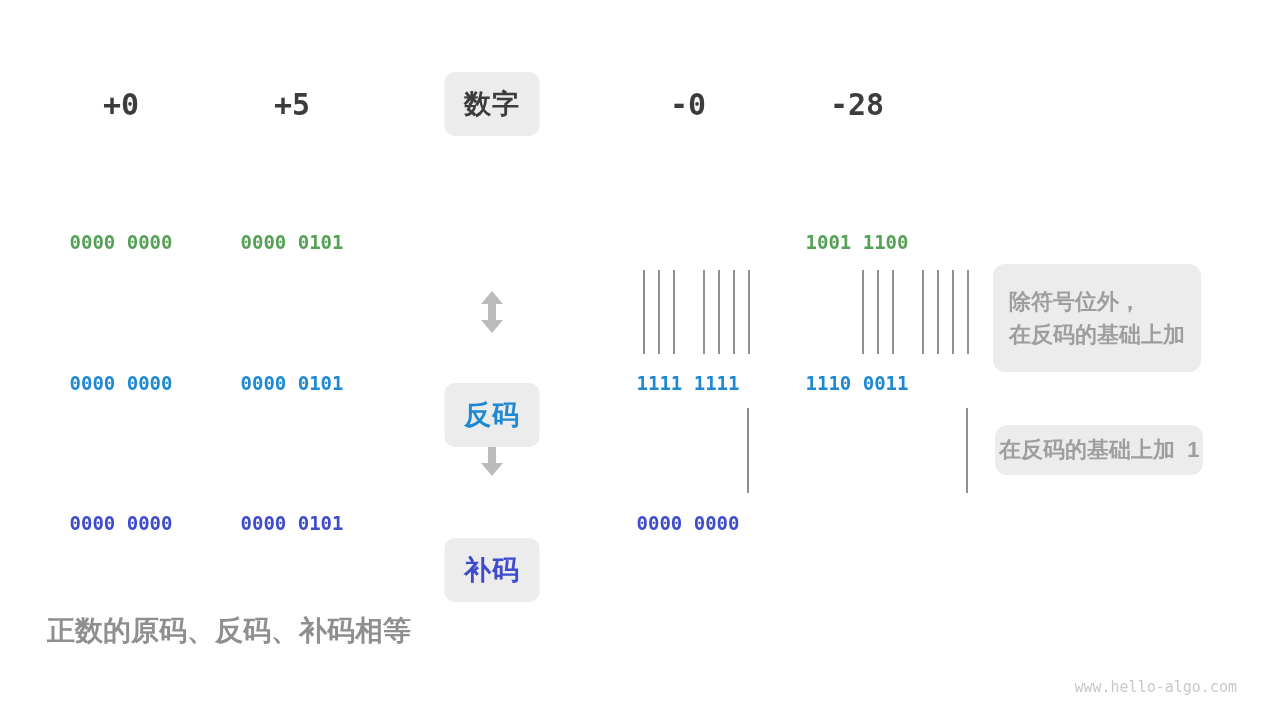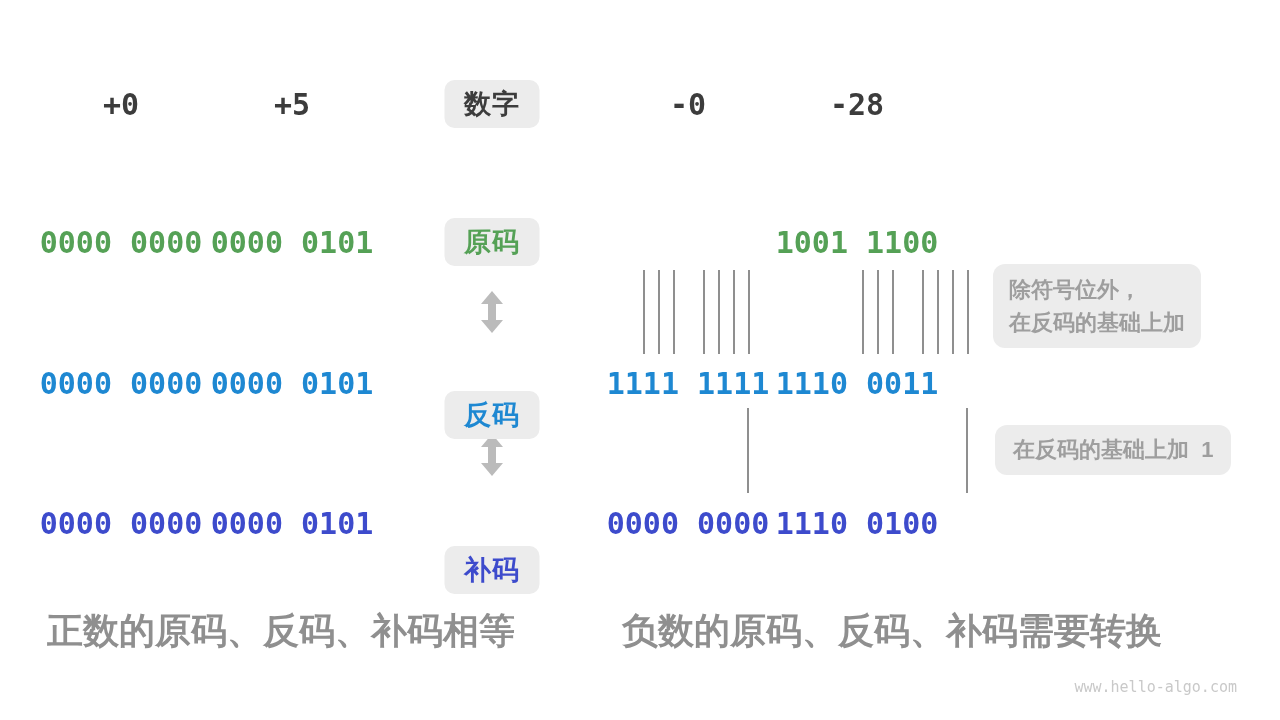--- a/index.html
+++ b/index.html
@@ -14,31 +14,31 @@
   }
   .mono{font-family:"DejaVu Sans Mono",monospace;font-weight:700;}
   
   .hdr-num{
     position:absolute;top:104px;transform:translate(-50%,-50%);
     font-size:30px;color:var(--dark);white-space:nowrap;
   }
   
   .bin{
     position:absolute;transform:translate(-50%,-50%);
-    font-size:30px;white-space:pre;letter-spacing:0;
+    font-size:19px;white-space:pre;letter-spacing:0;
   }
   .row-r1{top:242px;color:var(--green);}
   .row-r2{top:383px;color:var(--azure);}
   .row-r3{top:523px;color:var(--indigo);}
   .c1{left:121px;} .c2{left:292px;} .c4{left:688px;} .c5{left:857px;}
   
   .label-box{
     position:absolute;left:492px;transform:translate(-50%,-50%);
     background:var(--boxbg);border-radius:10px;
-    width:95px;height:48px;display:flex;align-items:center;justify-content:center;
+    width:95px;height:64px;display:flex;align-items:center;justify-content:center;
     font-size:27px;font-weight:700;letter-spacing:1px;white-space:nowrap;
   }
   .lb-num{top:104px;color:var(--dark);}
   .lb-r1{top:242px;color:var(--green);}
   .lb-r2{top:383px;color:var(--azure);margin-top:32px;}
   .lb-r3{top:523px;color:var(--indigo);margin-top:47px;}
   
   .arrow{position:absolute;left:492px;transform:translate(-50%,-50%);width:22px;height:42px;}
   .arrow-1{top:312px;} .arrow-2{top:455px;}
   
@@ -47,28 +47,28 @@
   .tick{position:absolute;top:0;bottom:0;width:1.5px;background:var(--tick);}
   .t1{left:-45px;} .t2{left:-30px;} .t3{left:-15px;}
   .t4{left:15px;}  .t5{left:30px;}  .t6{left:45px;} .t7{left:60px;}
   
   .add-line{position:absolute;top:408px;height:85px;width:1.5px;background:var(--tick);}
   .al-c4{left:747px;} .al-c5{left:966px;}
   
   .note{
     position:absolute;background:var(--boxbg);border-radius:12px;
     color:var(--note);font-weight:700;font-size:22px;line-height:33px;
-    padding:9px 16px;white-space:pre;
+    padding:21px 16px;white-space:pre;
   }
   .note-invert{left:993px;top:264px;}
-  .note-addone{left:995px;top:425px;padding:9px 18px;line-height:32px;}
+  .note-addone{left:995px;top:425px;padding:9px 4px;line-height:32px;}
   
   .caption{
     position:absolute;top:631px;transform:translateY(-50%);
-    color:var(--caption);font-weight:700;font-size:36px;white-space:nowrap;
+    color:var(--caption);font-weight:700;font-size:28px;white-space:nowrap;
   }
   .cap-left{left:47px;} .cap-right{left:622px;}
   
   .watermark{
     position:absolute;right:43px;top:687px;transform:translateY(-50%);
     color:var(--watermark);font-size:15px;font-weight:400;
     font-family:"DejaVu Sans Mono",monospace;
   }
 </style>
 </head>
@@ -78,21 +78,20 @@
 
   <div class="hdr-num mono c1">+0</div>
   <div class="hdr-num mono c2">+5</div>
   <div class="hdr-num mono c4">-0</div>
   <div class="hdr-num mono c5">-28</div>
   <div class="label-box lb-num">数字</div>
 
   <div class="bin mono row-r1 c1">0000 0000</div>
   <div class="bin mono row-r1 c2">0000 0101</div>
   <div class="bin mono row-r1 c5">1001 1100</div>
-  <div class="label-box lb-r1">原码</div>
 
   <div class="tick-group tg-c4">
     <div class="tick t1"></div>
       <div class="tick t2"></div>
       <div class="tick t3"></div>
     <div class="tick t4"></div>
       <div class="tick t5"></div>
       <div class="tick t6"></div>
       <div class="tick t7"></div>
   </div>
@@ -122,24 +121,22 @@
   <div class="bin mono row-r2 c4">1111 1111</div>
   <div class="bin mono row-r2 c5">1110 0011</div>
   <div class="label-box lb-r2">反码</div>
 
   <div class="add-line al-c4"></div>
   <div class="add-line al-c5"></div>
 
   <div class="bin mono row-r3 c1">0000 0000</div>
   <div class="bin mono row-r3 c2">0000 0101</div>
   <div class="bin mono row-r3 c4">0000 0000</div>
-  <div class="bin mono row-r3 c5">1110 0100</div>
   <div class="label-box lb-r3">补码</div>
 
   <div class="note note-invert"><span>除符号位外，</span><br><span>在反码的基础上加</span></div>
   <div class="note note-addone">在反码的基础上加  1</div>
 
   <div class="caption cap-left">正数的原码、反码、补码相等</div>
-  <div class="caption cap-right">负数的原码、反码、补码需要转换</div>
 
   <div class="watermark">www.hello-algo.com</div>
 
 </div>
 
 </body></html>

